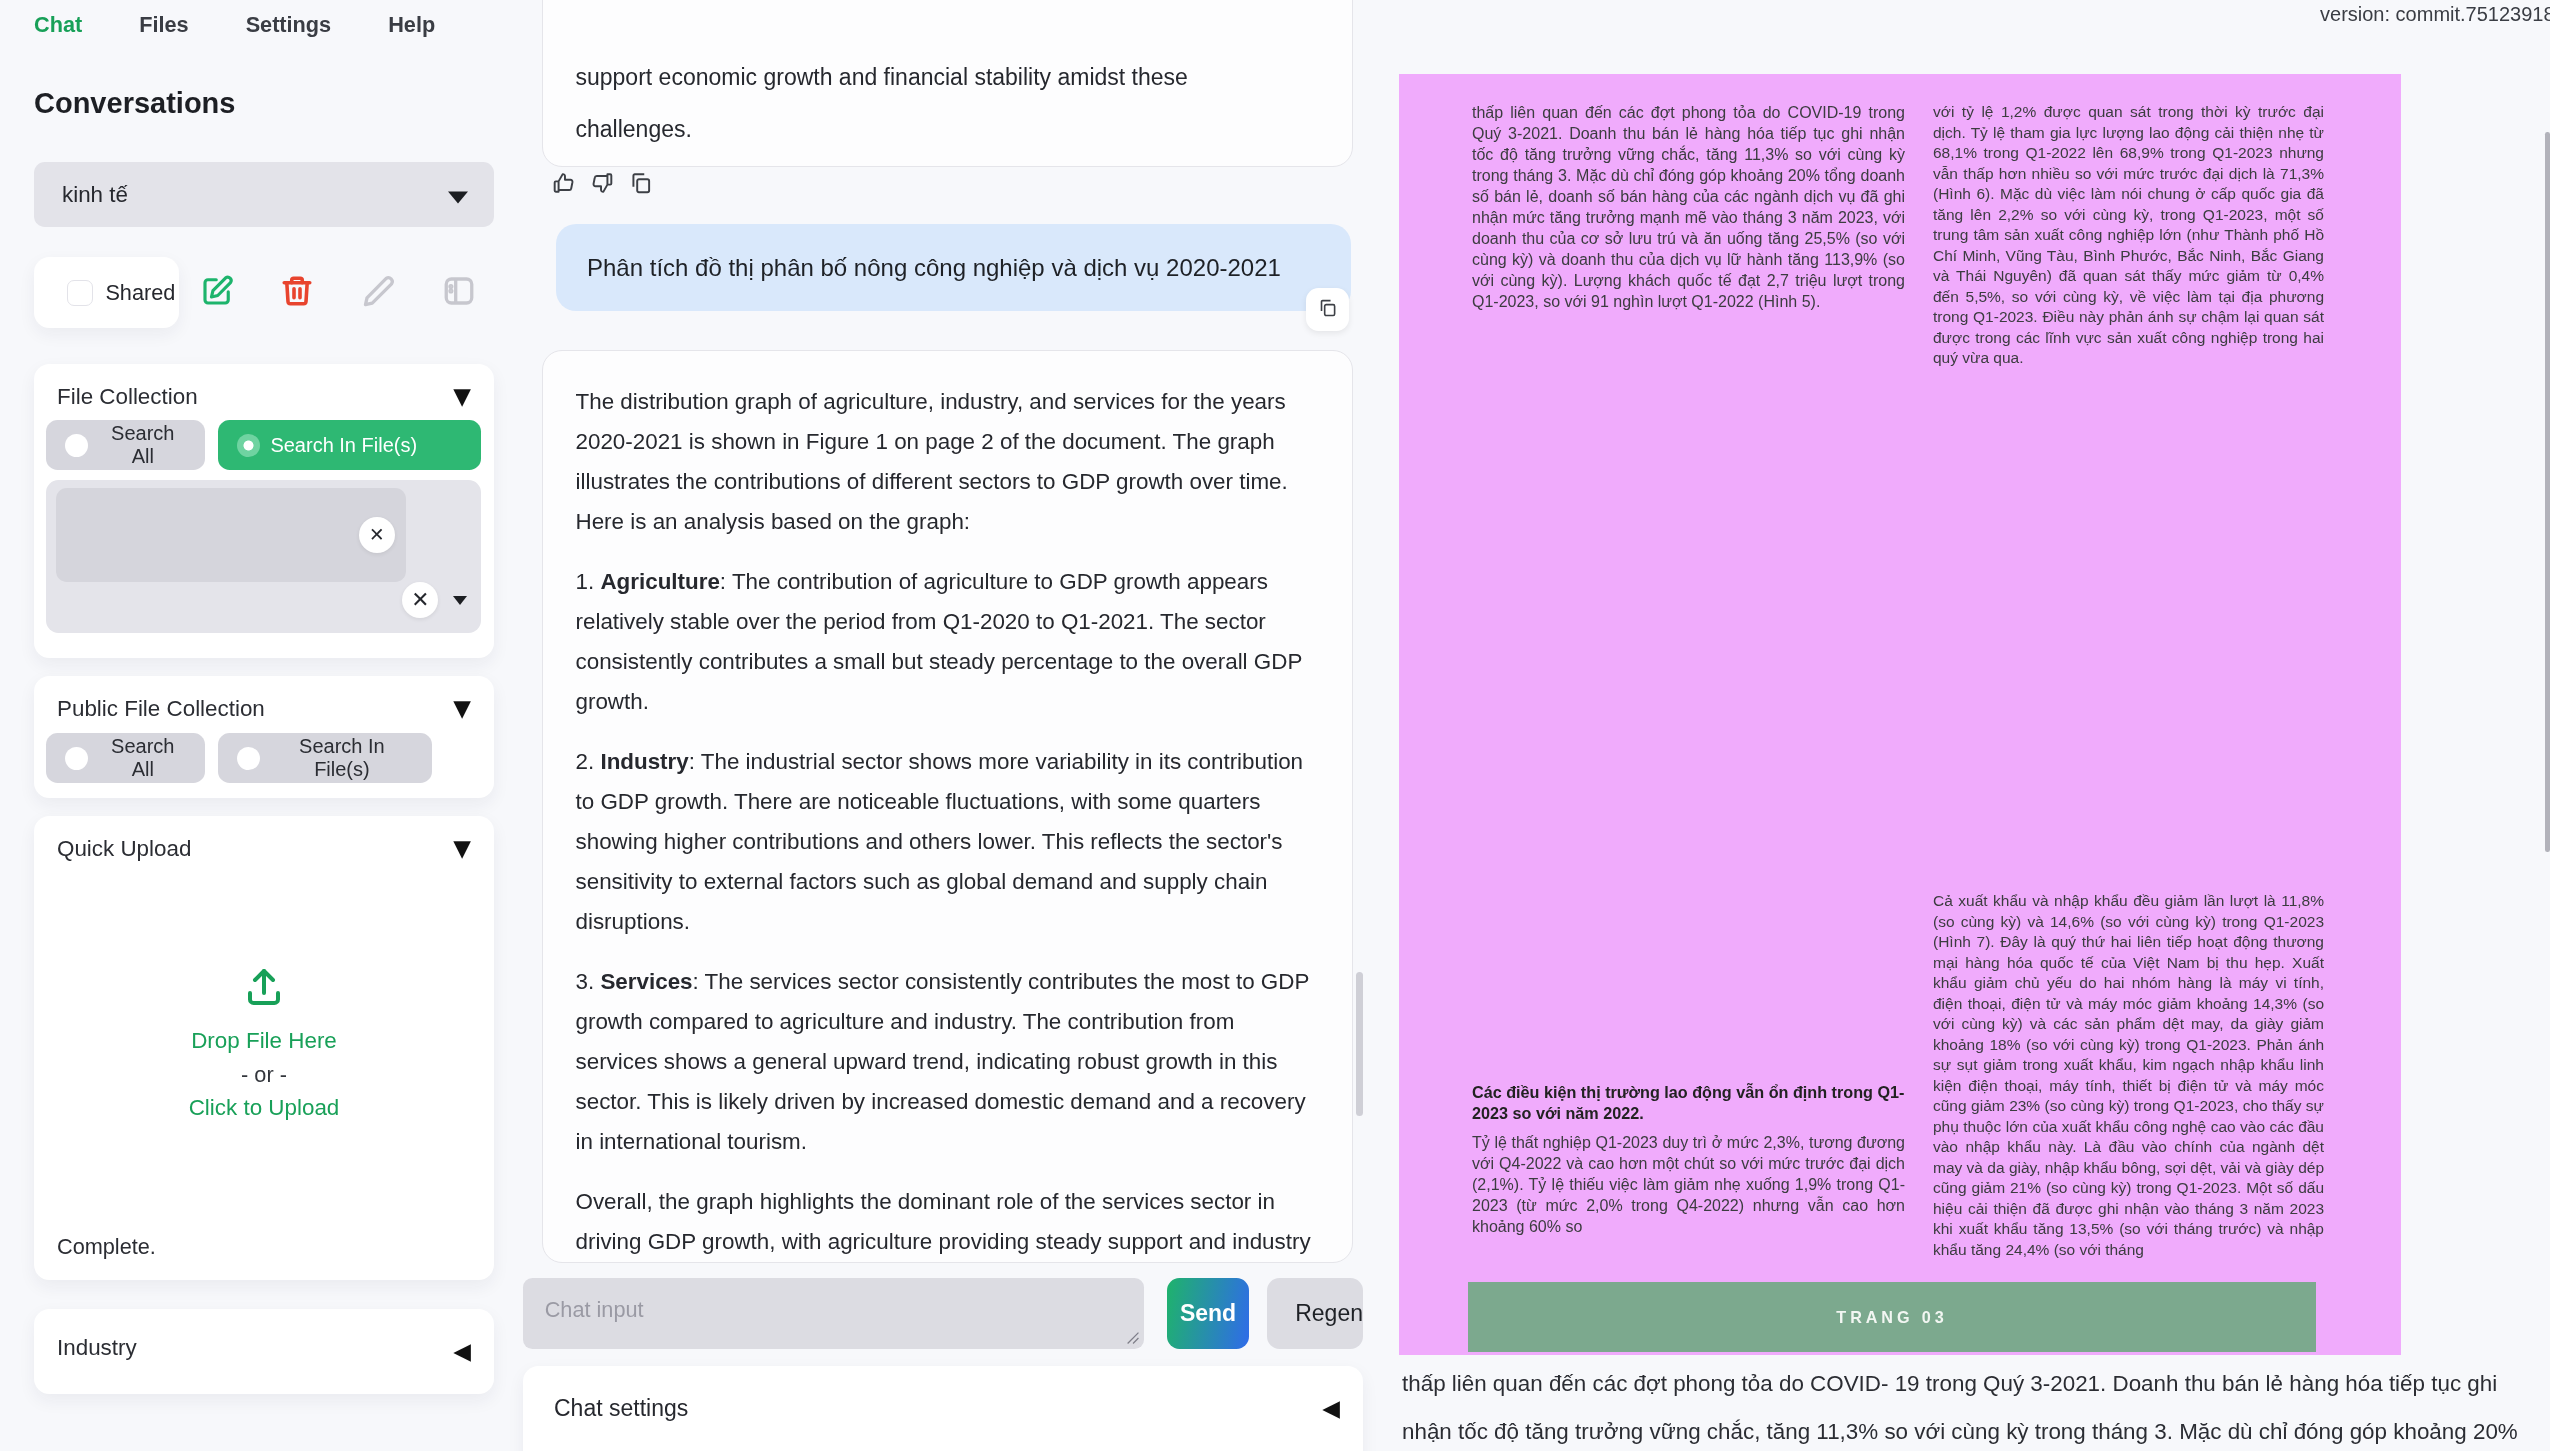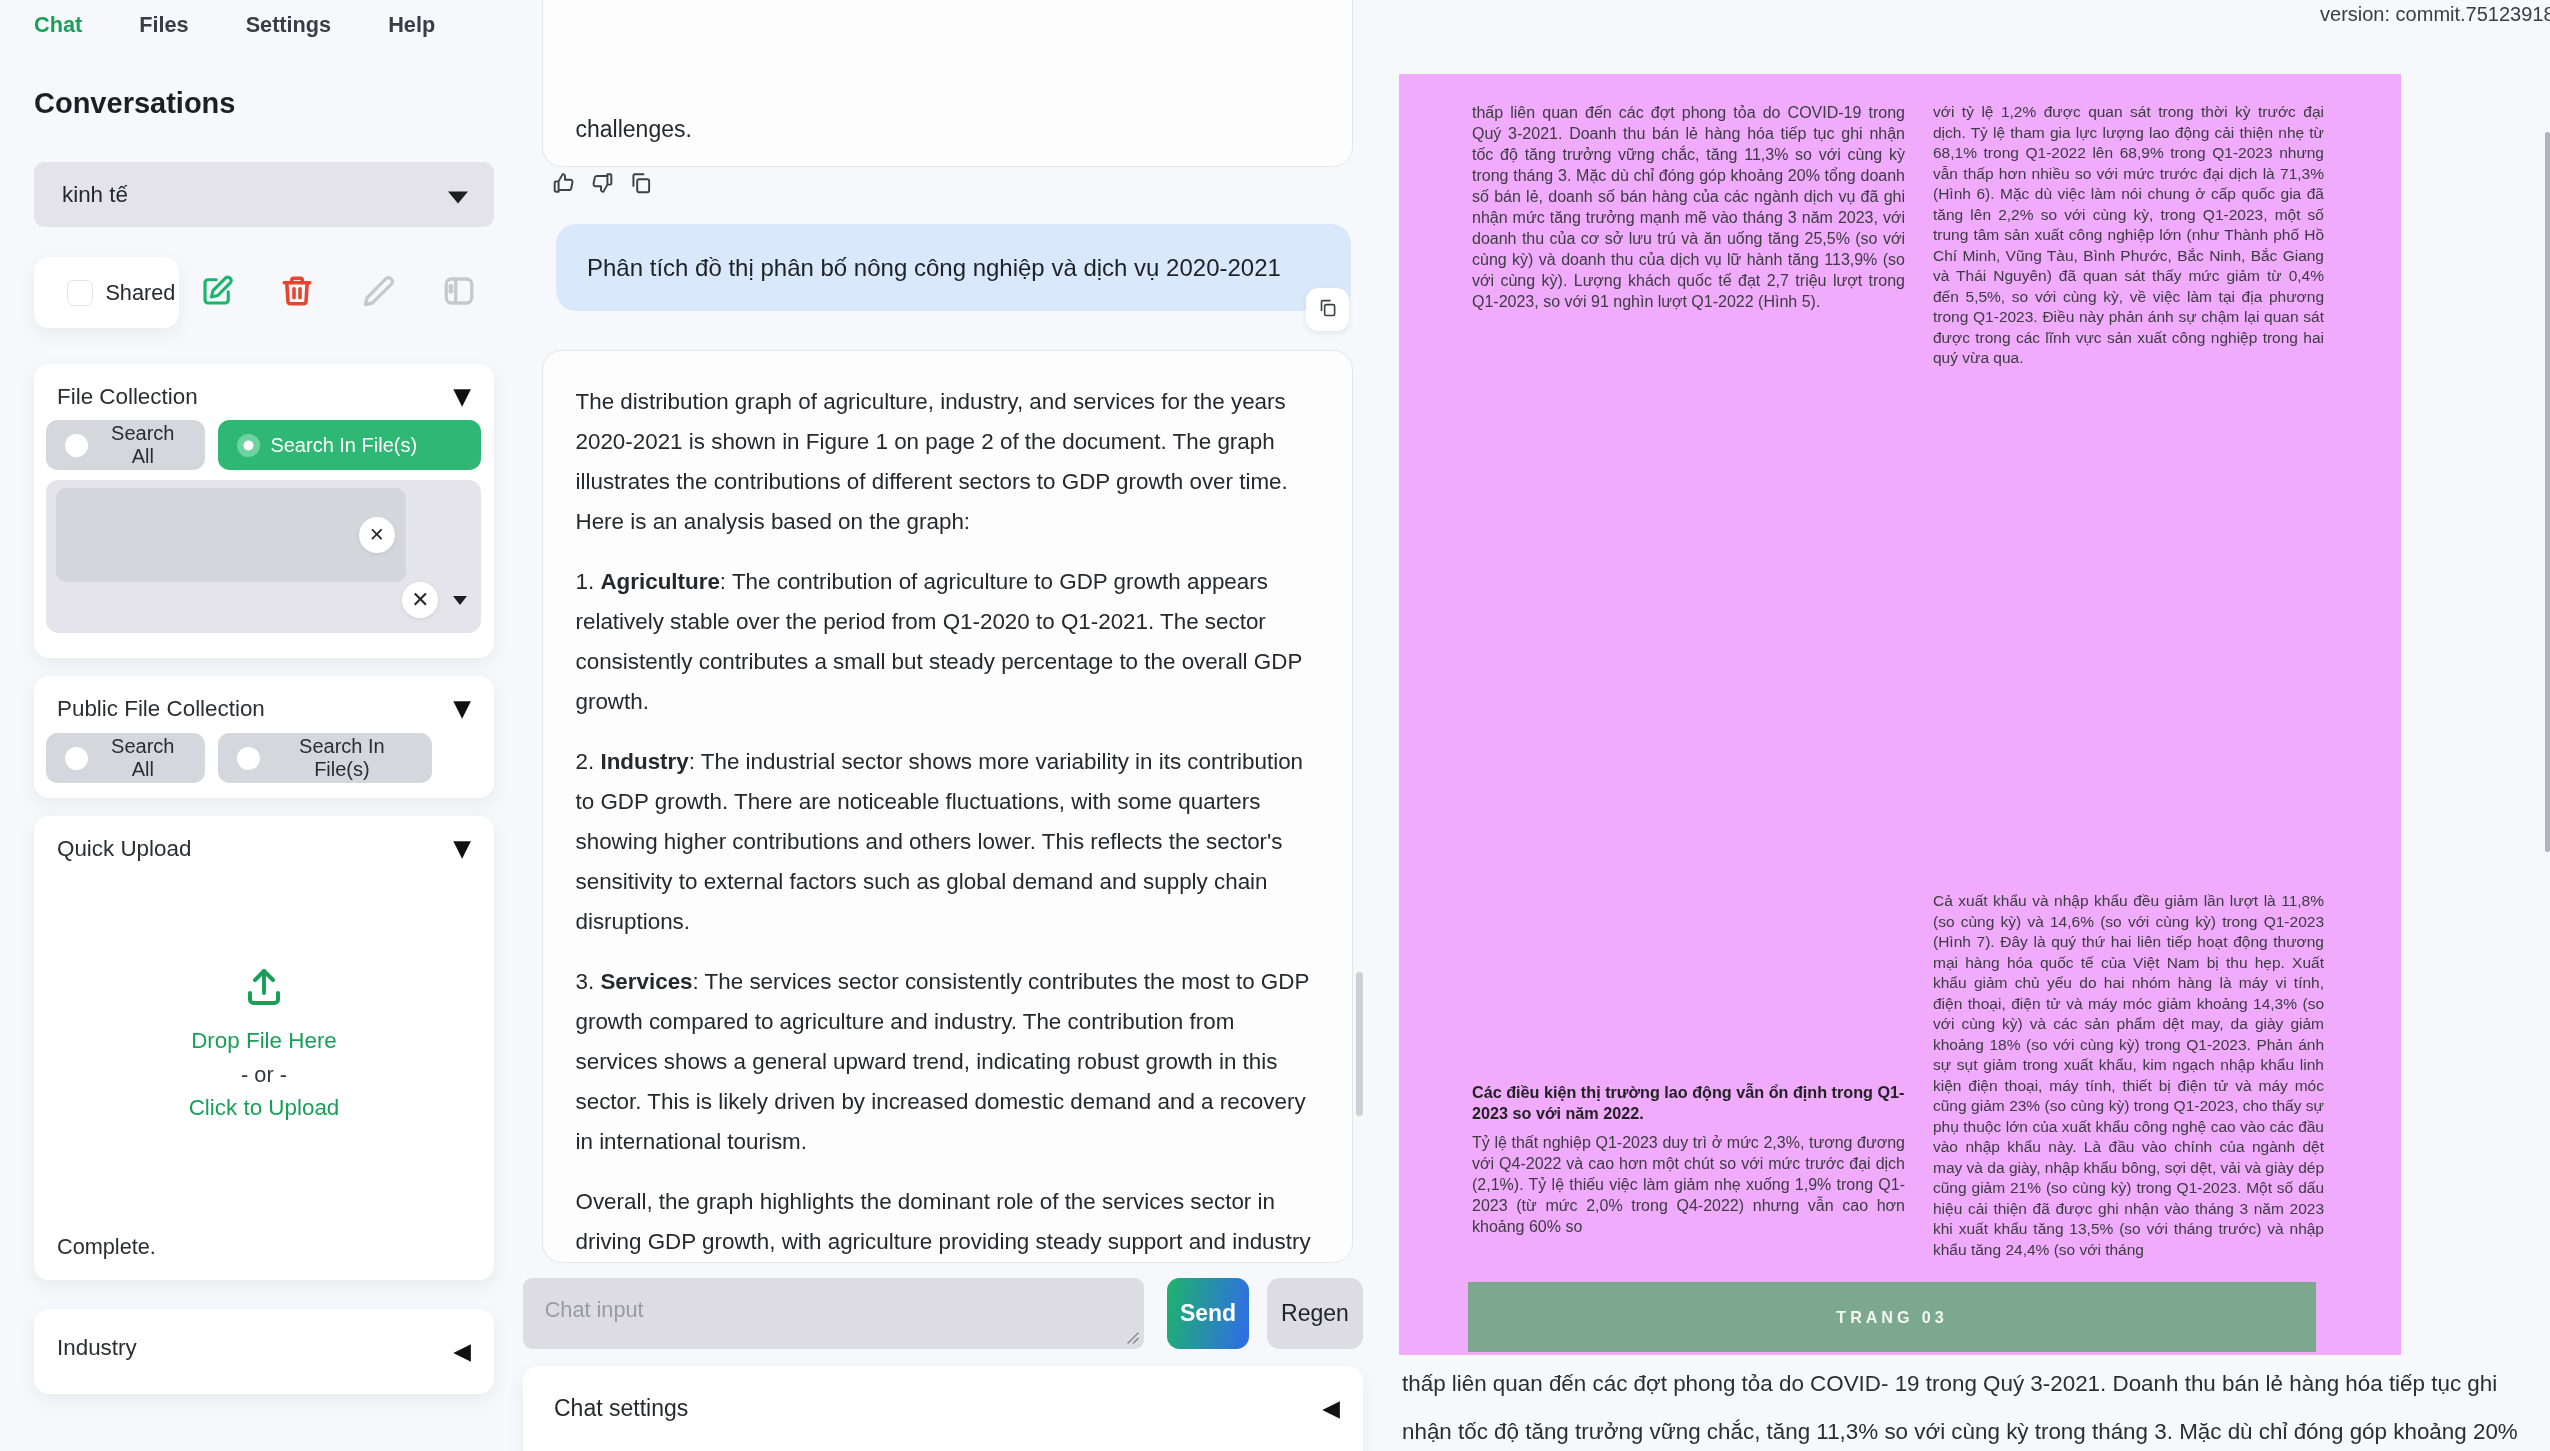--- a/index.html
+++ b/index.html
@@ -79,21 +79,21 @@
   .chat-scrollbar { position:absolute; left:1356px; top:972px; width:7px; height:144px; background:#cfcfd6; border-radius:3.9px; }
 
   .chat-input { position:absolute; left:523px; top:1278px; width:621px; height:71px; background:#dcdce2;
     border:none; border-radius:9.3px; font-size:21.7px; padding:18.6px 21.7px; color:#26282e; resize:none;
     font-family:"Liberation Sans","DejaVu Sans",sans-serif; }
   .chat-input::placeholder { color:#9a9aa4; }
   .resize-glyph { position:absolute; left:1123px; top:1328px; width:17px; height:17px; pointer-events:none; }
   .btn-send { position:absolute; left:1167px; top:1278px; width:82px; height:71px; border:none; border-radius:12.4px;
     background:linear-gradient(100deg,#1fb36b 0%,#2f6bea 100%); color:#fff; font-size:23px; font-weight:600; cursor:pointer; }
   .btn-regen { position:absolute; left:1267px; top:1278px; width:96px; height:71px; border:none; border-radius:12.4px;
-    background:#dcdce2; color:#1e2126; font-size:23px; cursor:pointer; }
+    background:#dcdce2; color:#1e2126; font-size:23px; cursor:pointer;text-align:right; }
   .chat-settings { position:absolute; left:523px; top:1366px; width:840px; height:108px; background:#fff;
     border-radius:15.5px; box-shadow:0 6.2px 17px rgba(30,35,60,.06); }
   .chat-settings .lbl { position:absolute; left:31px; top:29px; font-size:23px; color:#26282e; }
 
   
   .pdf-page { position:absolute; left:1399px; top:74px; width:1002px; height:1281px; background:#f0abfc; }
   .pdf-col { position:absolute; font-size:16px; line-height:21px; text-align:justify; color:#3c3c40; }
   .pdf-h { font-weight:700; color:#222; text-align:left; }
   .trang { position:absolute; left:1468px; top:1282px; width:848px; height:70px; background:#7ca98e;
     display:flex; align-items:center; justify-content:center; }
@@ -214,20 +214,21 @@
   </div>
   <div class="complete">Complete.</div>
 </div>
 
 <div class="card" style="left:34px; top:1309px; width:460px; height:85px;">
   <div class="sec-head" style="top:26px;">Industry</div>
   <span class="tri-left">◀</span>
 </div>
 
 <div class="msg-card prev-card">
+  <div class="txt" style="top:128px;">support economic growth and financial stability amidst these</div>
   <div class="txt" style="top:180px;">challenges.</div>
 </div>
 
 <div class="actions">
   <button>
     <svg viewBox="0 0 24 24" fill="none" stroke="currentColor" stroke-width="1.8" stroke-linejoin="round">
       <path d="M7 10.5V20H4.4a1 1 0 0 1-1-1v-7.5a1 1 0 0 1 1-1H7zm0 0 3.8-6.7a1.9 1.9 0 0 1 2.1 1.9v3.3h5a1.9 1.9 0 0 1 1.9 2.2l-1.1 5.7A1.9 1.9 0 0 1 16.8 18.5H7"></path>
     </svg>
   </button>
   <button>

